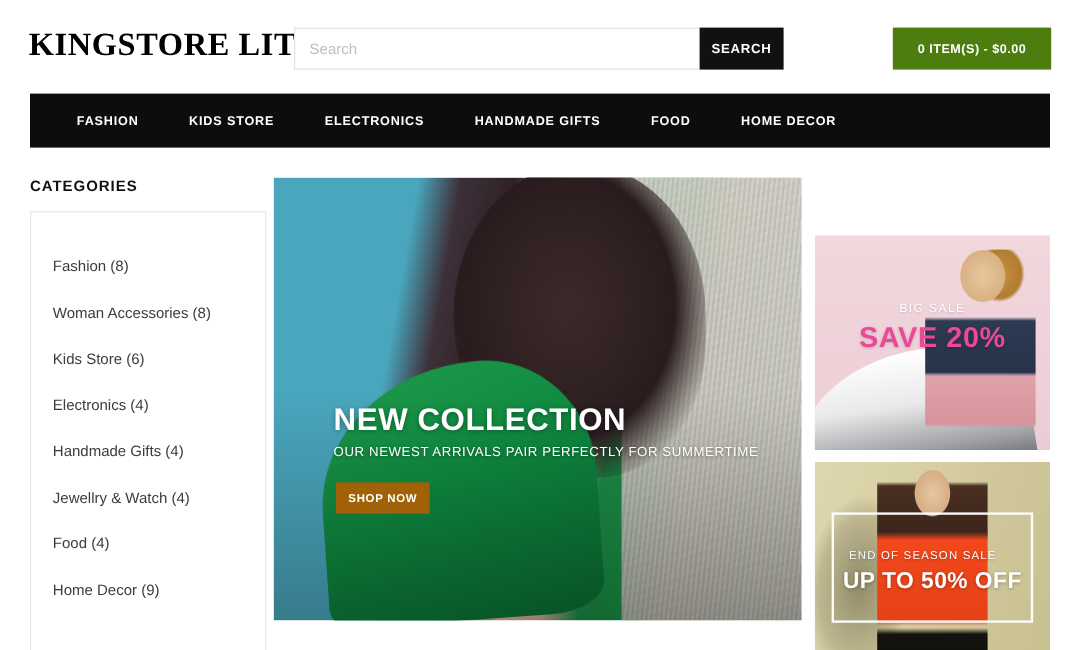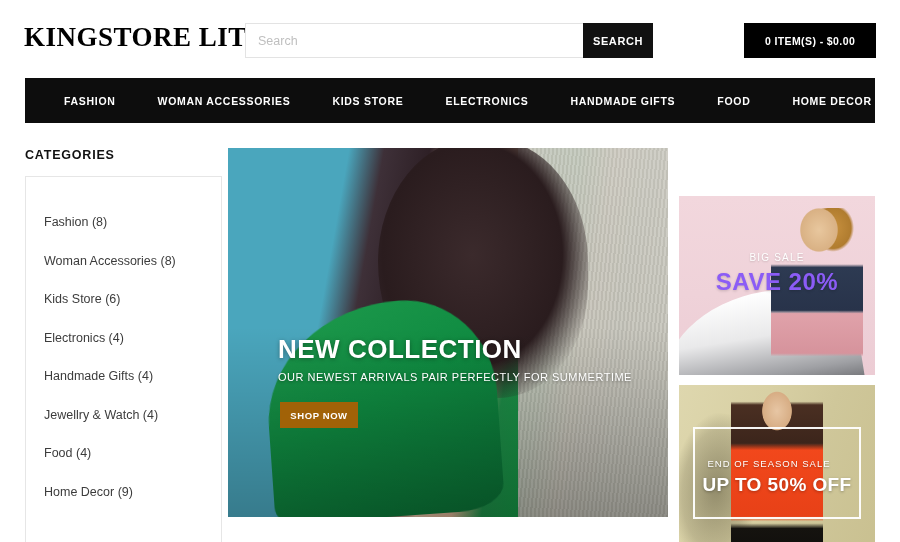--- a/index.html
+++ b/index.html
@@ -50,21 +50,21 @@
     color: #ffffff;
     font-family: "Liberation Sans", sans-serif;
     font-size: 11px;
     font-weight: bold;
     letter-spacing: 0.6px;
     cursor: pointer;
   }
   .cart-btn {
     position: absolute; right: 24px; top: 23px;
     width: 132px; height: 35px;
-    background: #000000;
+    background: #4d7c0f;
     border: none;
     color: #ffffff;
     font-family: "Liberation Sans", sans-serif;
     font-size: 10.5px;
     font-weight: bold;
     letter-spacing: 0.4px;
     display: flex; align-items: center; justify-content: center;
     cursor: pointer;
   }
 
@@ -232,21 +232,21 @@
     font-size: 10px;
     color: #ffffff;
     letter-spacing: 1.2px;
     text-shadow: 0 1px 2px rgba(0,0,0,0.18);
   }
   .promo-top-t2 {
     position: absolute; left: 0; right: 0; top: 72px;
     text-align: center;
     font-size: 24px;
     font-weight: bold;
-    color: #8b5cf6;
+    color: #ec4899;
     letter-spacing: 0.5px;
     text-shadow: 0 1px 3px rgba(0,0,0,0.18);
   }
 
   .promo-bot-bg {
     position: absolute; inset: 0;
     background: linear-gradient(110deg, #ded7ae 0%, #d8d0a4 35%, #cfc79a 62%, #c9c090 100%);
   }
   .promo-bot-shadow {
     position: absolute; left: -6px; top: 28px;
@@ -297,21 +297,20 @@
     <div class="search-wrap">
       <input class="search-input" type="text" placeholder="Search" style="">
       <button class="search-btn">SEARCH</button>
     </div>
 
     <button class="cart-btn">0 ITEM(S) - $0.00</button>
   </div>
 
   <div class="nav">
     <a class="nav-item">FASHION</a>
-    <a class="nav-item">WOMAN ACCESSORIES</a>
     <a class="nav-item">KIDS STORE</a>
     <a class="nav-item">ELECTRONICS</a>
     <a class="nav-item">HANDMADE GIFTS</a>
     <a class="nav-item">FOOD</a>
     <a class="nav-item">HOME DECOR</a>
   </div>
 
   <div class="sidebar">
     <div class="sidebar-title">CATEGORIES</div>
     <div class="cat-box">

